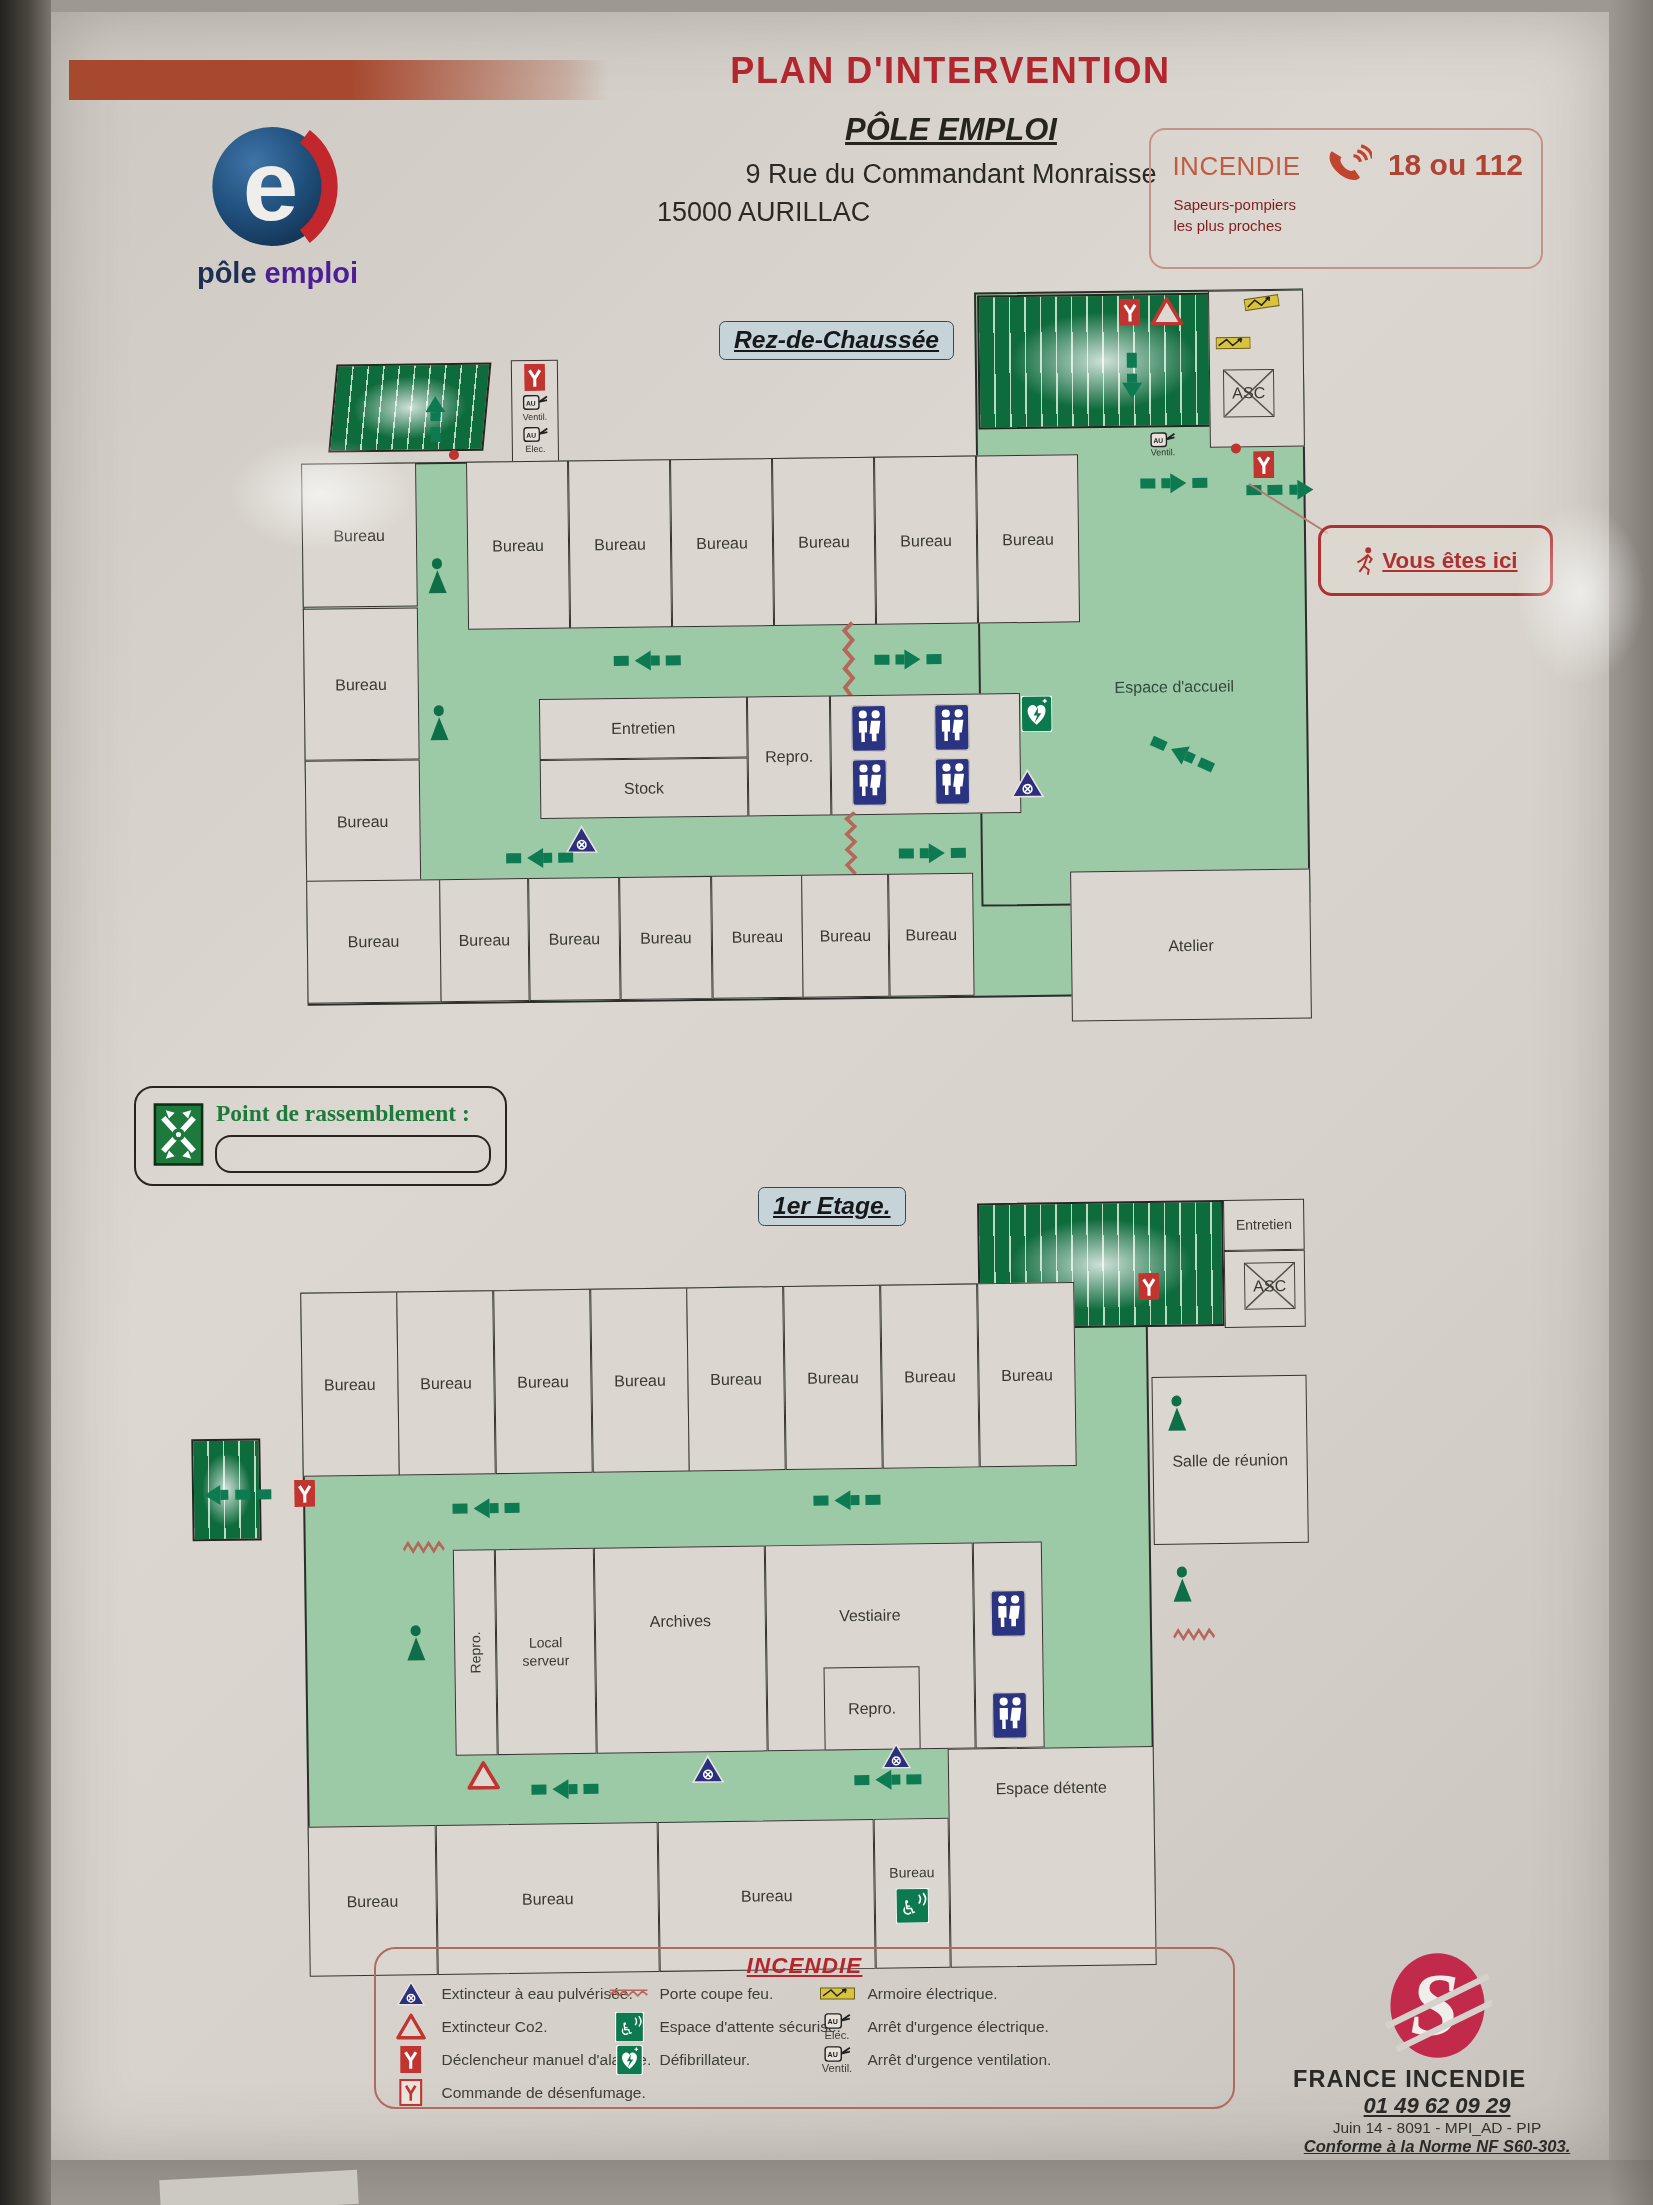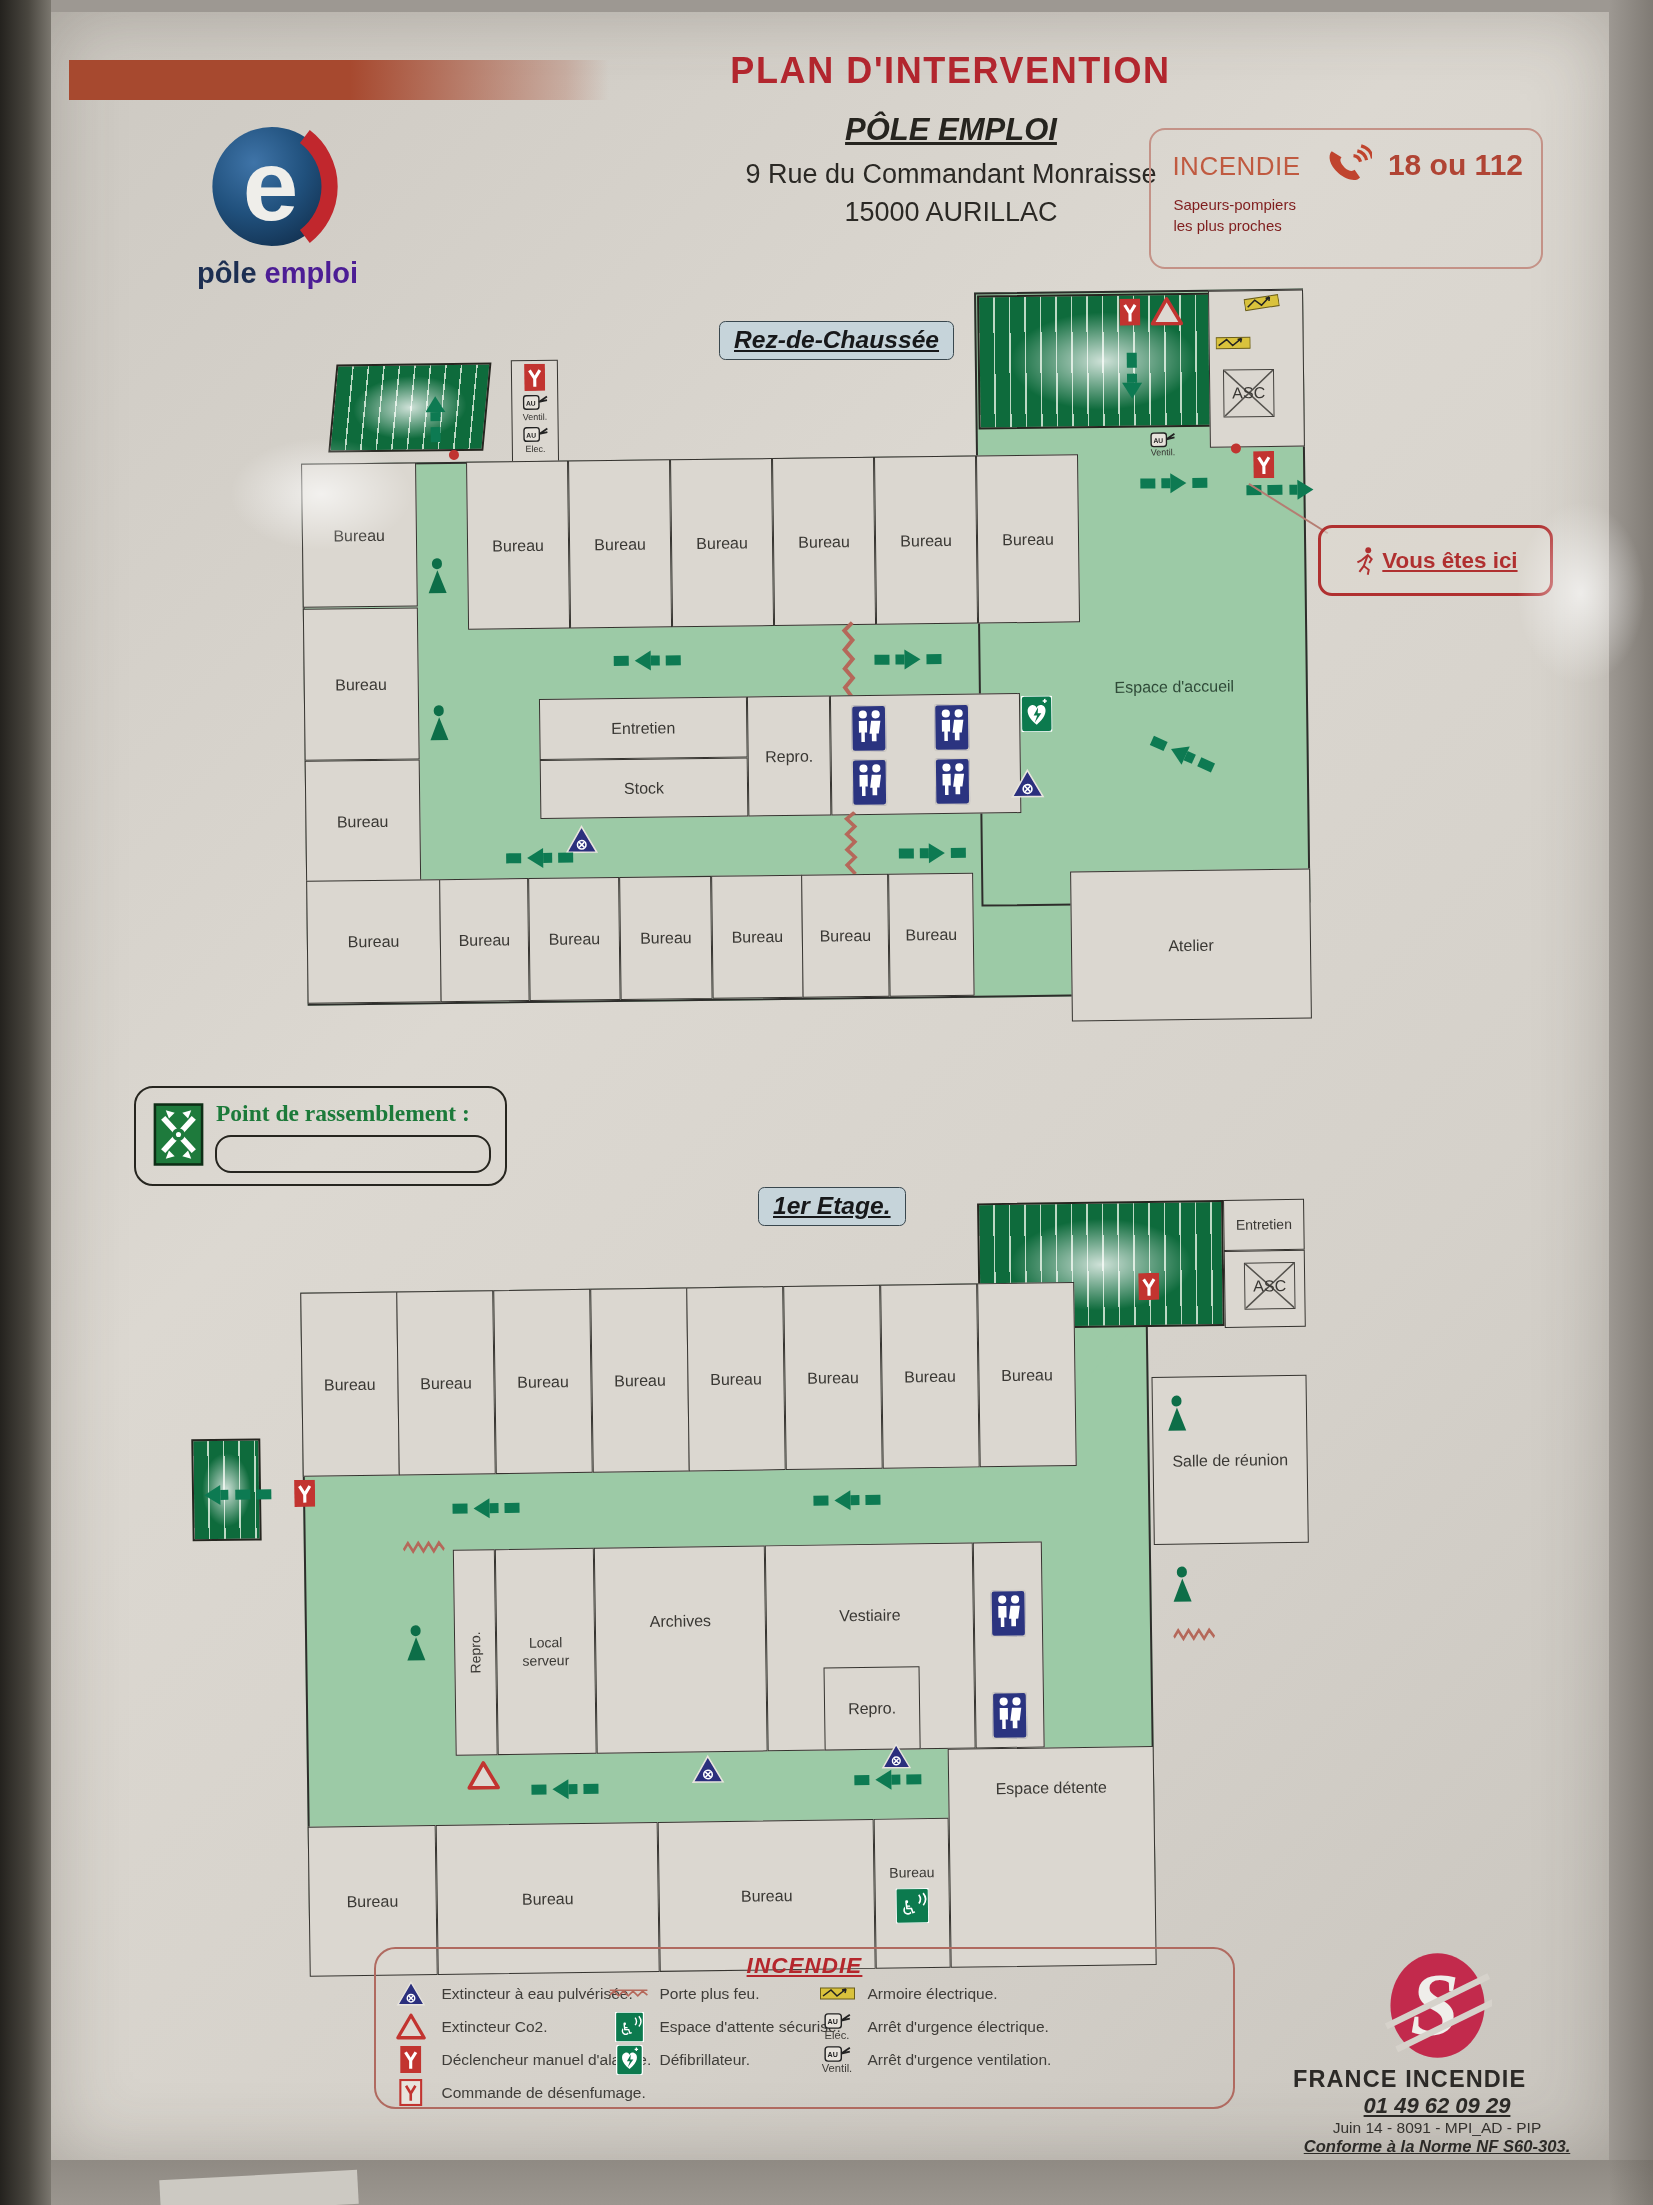--- a/index.html
+++ b/index.html
@@ -10,21 +10,21 @@
   .bottom-strip{position:absolute;left:51px;top:2160px;width:1603px;height:45px;background:linear-gradient(180deg,#8f8a83,#9b968f)}
   .white-wedge{position:absolute;left:160px;top:2175px;width:198px;height:34px;background:#ccc9c2;transform:rotate(-3deg)}
   .right-shade{position:absolute;right:0;top:0;width:45px;height:2205px;background:linear-gradient(90deg,rgba(0,0,0,0),rgba(70,65,58,.35))}
   .glare{position:absolute;border-radius:50%;background:radial-gradient(closest-side,rgba(255,255,255,.65),rgba(255,255,255,0));pointer-events:none}
 
   
   .bar{position:absolute;left:69px;top:60px;width:540px;height:40px;background:linear-gradient(90deg,#a7492f 0%,#a7492f 52%,rgba(167,73,47,.25) 92%,rgba(167,73,47,0))}
   .title{position:absolute;left:614px;top:50px;width:673px;text-align:center;font-size:36px;font-weight:bold;letter-spacing:1.6px;color:#b2262e}
   .org{position:absolute;left:657px;top:112px;width:588px;text-align:center;font-size:31px;font-weight:bold;font-style:italic;color:#26241f;text-decoration:underline}
   .addr1{position:absolute;left:657px;top:159px;width:588px;text-align:center;font-size:27px;color:#2b2925}
-  .addr2{position:absolute;left:657px;top:197px;width:588px;text-align:center;font-size:27px;color:#2b2925}
+  .addr2{position:absolute;left:657px;top:197px;width:588px;font-size:27px;color:#2b2925}
   .pe-logo{position:absolute;left:209px;top:119px;width:135px;height:135px}
   .pe-text{position:absolute;left:144px;top:257px;width:267px;text-align:center;font-size:29px;font-weight:bold}
   .pe-text .w1{color:#1d2f52}.pe-text .w2{color:#4c1d95}
   .fire-box{position:absolute;left:1149px;top:128px;width:390px;height:137px;border:2.1px solid #c49287;border-radius:16px}
   .fire-label{position:absolute;left:21.4px;top:21.4px;font-size:26px;color:#c05a40;letter-spacing:0.5px}
   .fire-num{position:absolute;right:18px;top:18px;font-size:30px;font-weight:bold;color:#b04434}
   .fire-note{position:absolute;left:22.4px;top:64px;font-size:15px;line-height:21.4px;color:#7f1d1d}
   .phone-ic{position:absolute;left:172px;top:13px;width:49px;height:45px}
 
   
@@ -556,21 +556,21 @@
           <span class="ltx">Commande de désenfumage.</span>
         </div>
     </div>
     <div class="lcol" style="left:231px;top:28px">
       <div class="lrow">
           <span class="lic">
             <svg width="40" height="13" viewBox="0 0 100 20">
               <path d="M2 14 L12 4 L24 16 L36 4 L48 16 L60 4 L72 16 L84 4 L96 14 M2 2 h94" stroke="#b5685a" stroke-width="4" fill="none"></path>
             </svg>
           </span>
-          <span class="ltx">Porte plus feu.</span>
+          <span class="ltx">Porte coupe feu.</span>
         </div>
       <div class="lrow">
           <span class="lic">
             <svg width="29" height="30" viewBox="0 0 60 64">
               <rect width="60" height="64" rx="4" fill="#0c7a4e" stroke="#fff" stroke-width="3"></rect>
               <text x="8" y="48" font-size="36" fill="#fff" font-family="DejaVu Sans">♿</text>
               <path d="M42 12 q6 8 0 16 M50 9 q9 11 0 22" stroke="#fff" fill="none" stroke-width="3"></path>
             </svg>
           </span>
           <span class="ltx">Espace d'attente sécurisé.</span>

